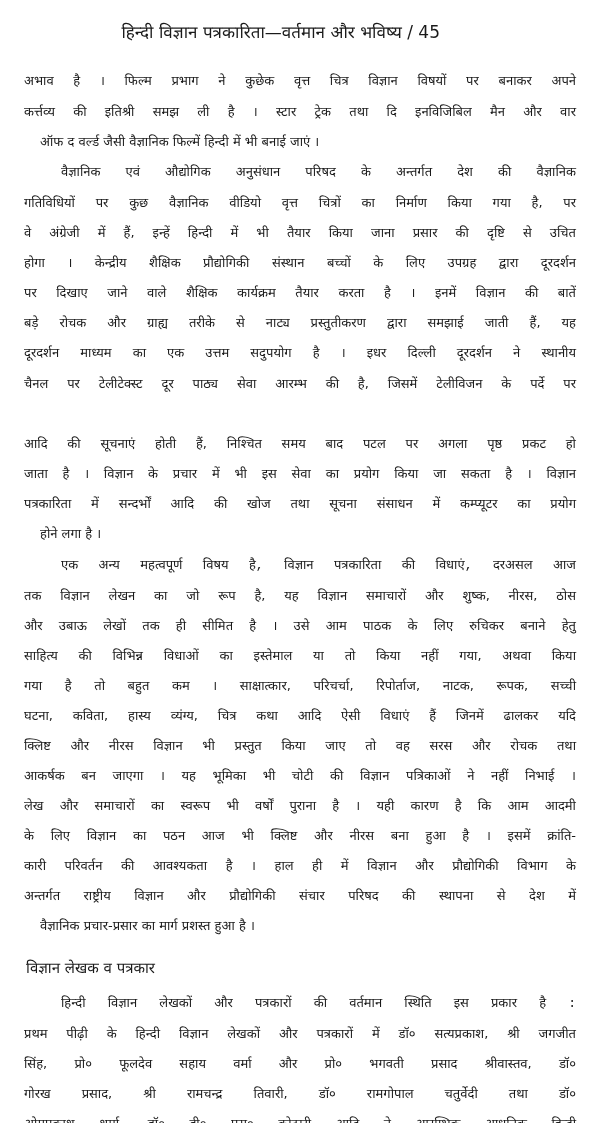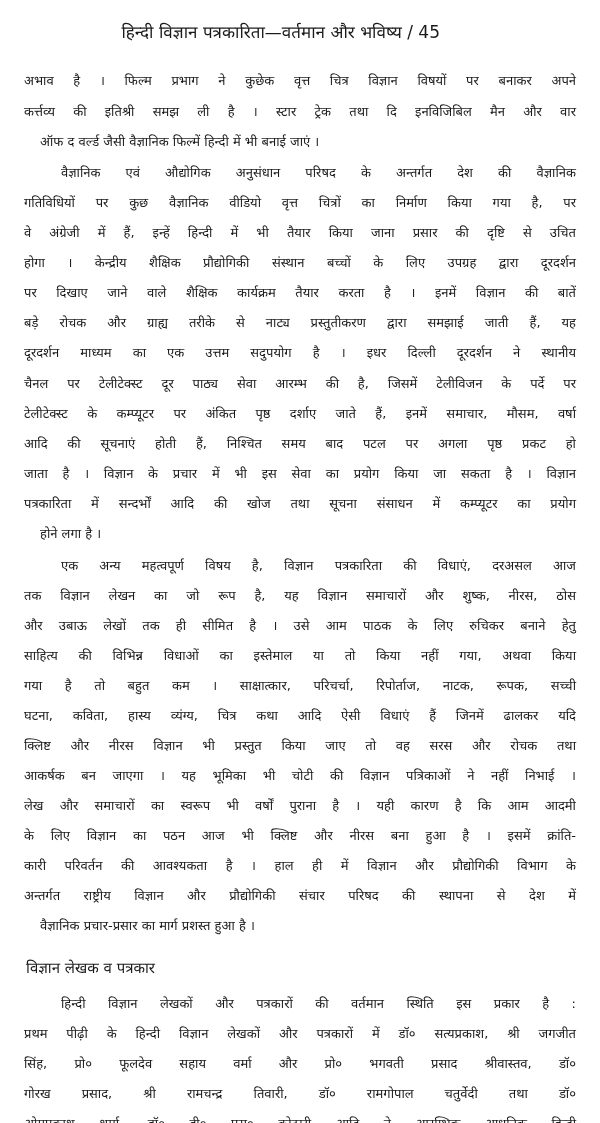--- a/index.html
+++ b/index.html
@@ -4,21 +4,21 @@
 <style>
   html, body { margin: 0; padding: 0; background: #ffffff; }
   body { width: 600px; height: 1123px; overflow: hidden; position: relative;
          font-family: "DejaVu Sans", "Liberation Sans", sans-serif; color: #1a1a1a; }
   .page { position: absolute; left: 0; top: 0; width: 534px; height: 1123px; border-radius: 15px; }
   .running-header { position: absolute; right: 94px; top: 20px; font-size: 17px;
                     white-space: nowrap; letter-spacing: 0px; }
   .line { position: absolute; left: 24px; width: 552px; font-size: 13px; white-space: nowrap;
           line-height: 22px; text-align: justify; text-align-last: justify; }
   .line.last { text-align-last: left; margin-left: 16px; }
-  .line.indent { left: 61px; width: 515px; }
+  .line.indent { left: 61px; width: 515px; font-family: Liberation Mono, monospace; }
   .section-heading { position: absolute; left: 26px; top: 932px; font-size: 15px; white-space: nowrap; }
 </style>
 </head>
 <body>
 
 <div class="page">
 
   <div class="running-header">हिन्दी विज्ञान पत्रकारिता—वर्तमान और भविष्य / 45</div>
 
   <div class="line" style="top:70px">अभाव है । फिल्म प्रभाग ने कुछेक वृत्त चित्र विज्ञान विषयों पर बनाकर अपने</div>
@@ -26,21 +26,20 @@
   <div class="line last" style="top:131px">ऑफ द वर्ल्ड जैसी वैज्ञानिक फिल्में हिन्दी में भी बनाई जाएं ।</div>
 
   <div class="line indent" style="top:162px">वैज्ञानिक एवं औद्योगिक अनुसंधान परिषद के अन्तर्गत देश की वैज्ञानिक</div>
   <div class="line" style="top:192px">गतिविधियों पर कुछ वैज्ञानिक वीडियो वृत्त चित्रों का निर्माण किया गया है, पर</div>
   <div class="line" style="top:222px">वे अंग्रेजी में हैं, इन्हें हिन्दी में भी तैयार किया जाना प्रसार की दृष्टि से उचित</div>
   <div class="line" style="top:252px">होगा । केन्द्रीय शैक्षिक प्रौद्योगिकी संस्थान बच्चों के लिए उपग्रह द्वारा दूरदर्शन</div>
   <div class="line" style="top:282px">पर दिखाए जाने वाले शैक्षिक कार्यक्रम तैयार करता है । इनमें विज्ञान की बातें</div>
   <div class="line" style="top:312px">बड़े रोचक और ग्राह्य तरीके से नाट्य प्रस्तुतीकरण द्वारा समझाई जाती हैं, यह</div>
   <div class="line" style="top:342px">दूरदर्शन माध्यम का एक उत्तम सदुपयोग है । इधर दिल्ली दूरदर्शन ने स्थानीय</div>
   <div class="line" style="top:373px">चैनल पर टेलीटेक्स्ट दूर पाठ्य सेवा आरम्भ की है, जिसमें टेलीविजन के पर्दे पर</div>
-  <div class="line" style="top:403px">टेलीटेक्स्ट के कम्प्यूटर पर अंकित पृष्ठ दर्शाए जाते हैं, इनमें समाचार, मौसम, वर्षा</div>
   <div class="line" style="top:433px">आदि की सूचनाएं होती हैं, निश्चित समय बाद पटल पर अगला पृष्ठ प्रकट हो</div>
   <div class="line" style="top:493px">पत्रकारिता में सन्दर्भों आदि की खोज तथा सूचना संसाधन में कम्प्यूटर का प्रयोग</div>
   <div class="line" style="top:463px">जाता है । विज्ञान के प्रचार में भी इस सेवा का प्रयोग किया जा सकता है । विज्ञान</div>
   <div class="line last" style="top:523px">होने लगा है ।</div>
 
   <div class="line indent" style="top:555px">एक अन्य महत्वपूर्ण विषय है, विज्ञान पत्रकारिता की विधाएं, दरअसल आज</div>
   <div class="line" style="top:585px">तक विज्ञान लेखन का जो रूप है, यह विज्ञान समाचारों और शुष्क, नीरस, ठोस</div>
   <div class="line" style="top:615px">और उबाऊ लेखों तक ही सीमित है । उसे आम पाठक के लिए रुचिकर बनाने हेतु</div>
   <div class="line" style="top:645px">साहित्य की विभिन्न विधाओं का इस्तेमाल या तो किया नहीं गया, अथवा किया</div>
   <div class="line" style="top:675px">गया है तो बहुत कम । साक्षात्कार, परिचर्चा, रिपोर्ताज, नाटक, रूपक, सच्ची</div>

